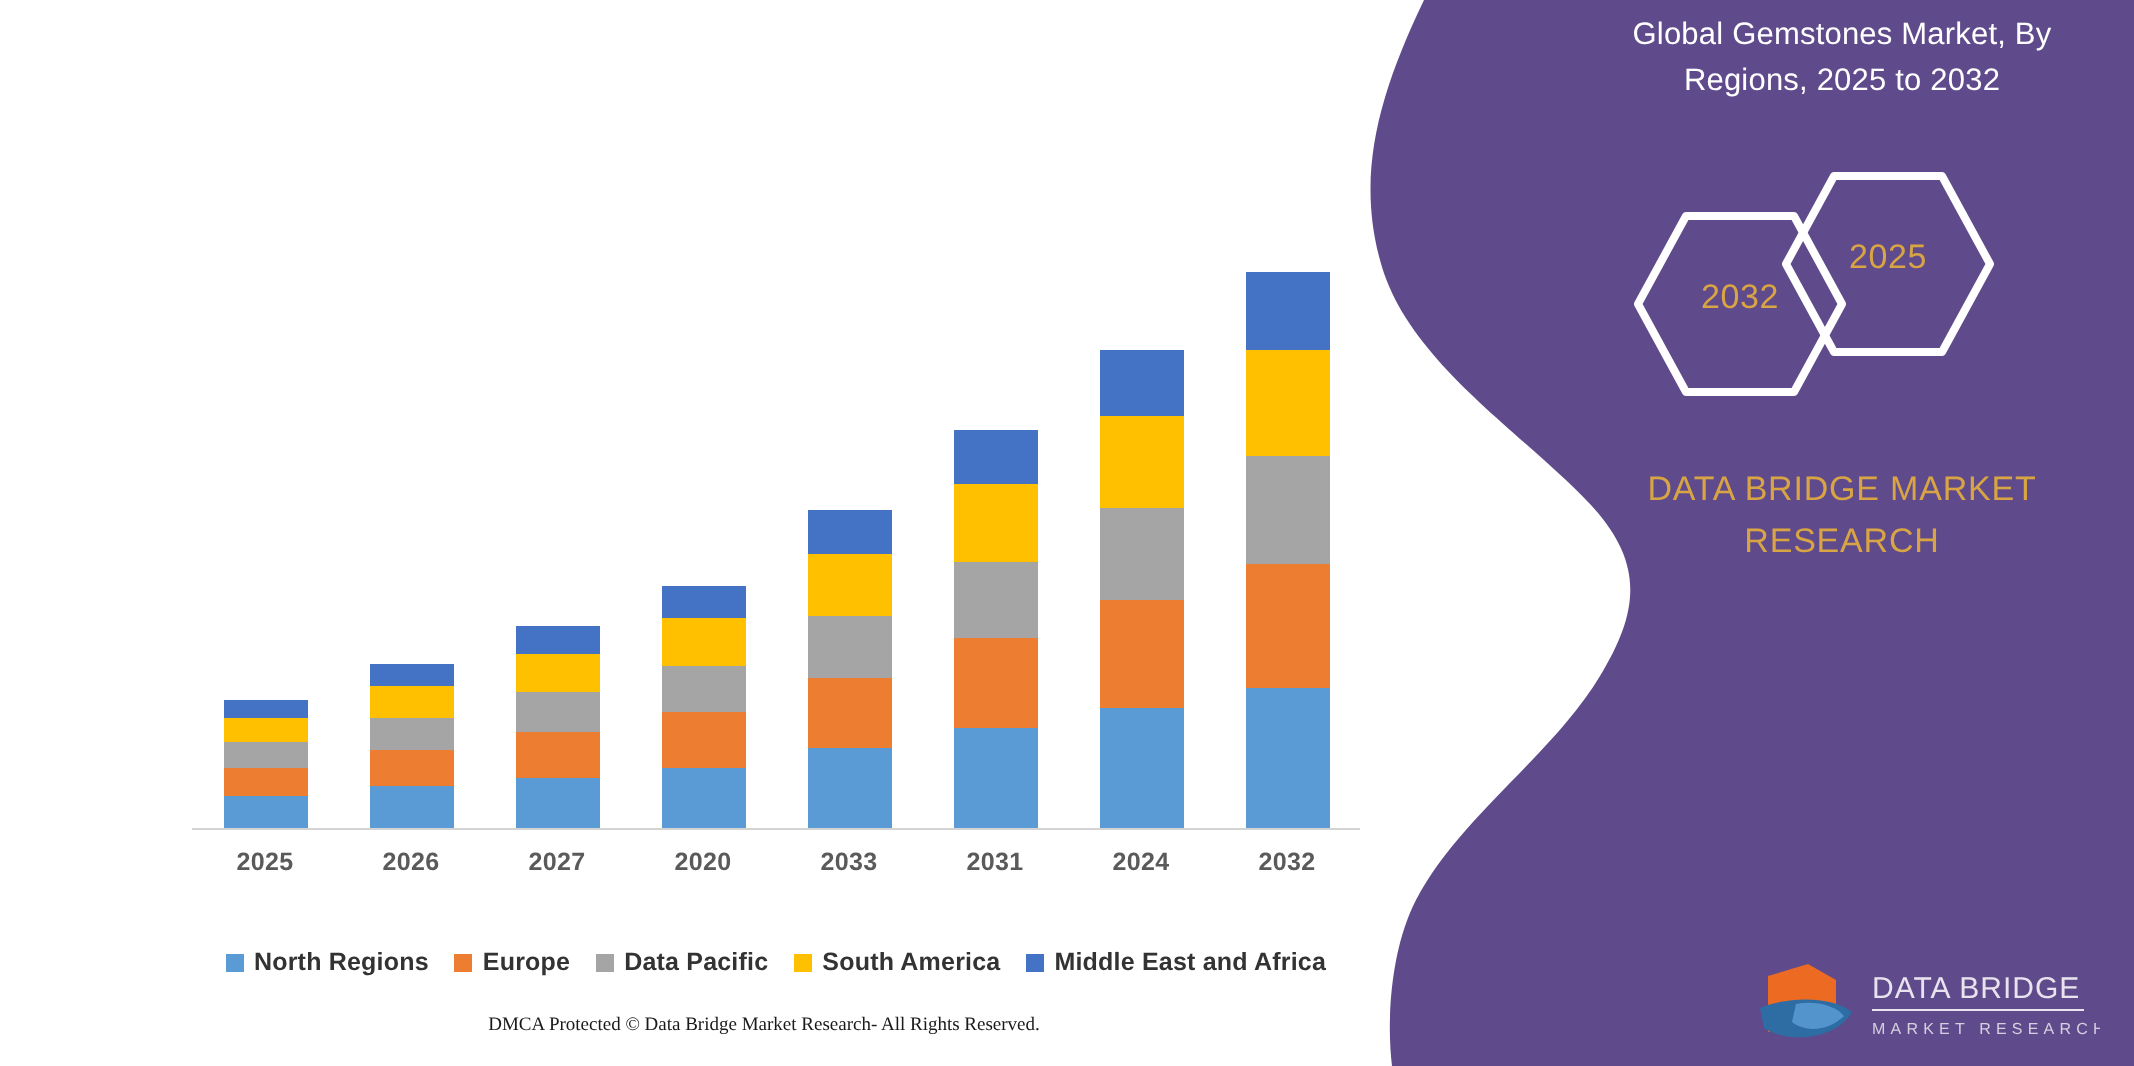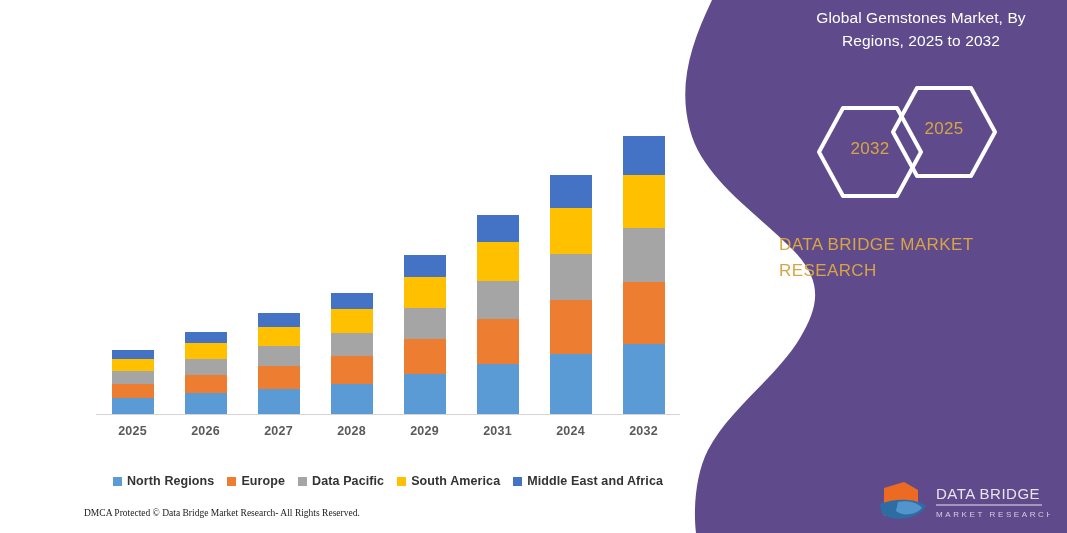--- a/index.html
+++ b/index.html
@@ -44,20 +44,21 @@
     width:100%;
     text-align:center;
   }
   .hex-2032{left:4px;top:20px;width:110px;height:96px;}
   .hex-2032 .hex-label{top:35px;}
   .hex-2025{left:78px;top:0px;width:110px;height:96px;}
   .hex-2025 .hex-label{top:35px;}
 
   .brand-name{
     position:absolute;left:4px;top:232px;width:284px;
+    text-align:center;
     color:#D9A443;
     font-size:17px;
     line-height:26px;
     letter-spacing:.4px;
   }
 
   
   .dbmr-logo{
     position:absolute;left:878px;top:480px;width:172px;height:46px;
   }
@@ -109,21 +110,21 @@
     position:absolute;left:96px;top:471px;width:584px;height:20px;
     display:flex;align-items:center;justify-content:center;
     gap:13px;
   }
   .legend-item{display:flex;align-items:center;gap:5px;}
   .legend-swatch{width:9px;height:9px;display:inline-block;}
   .legend-text{font-size:12.5px;font-weight:bold;color:#333333;letter-spacing:.1px;}
 
   .footer{
     position:absolute;left:84px;top:508px;width:596px;height:16px;
-    display:flex;justify-content:space-between;
+    display:flex;justify-content:center;
     font-family:"Liberation Serif", serif;
     font-size:9.5px;color:#1a1a1a;
   }
 </style>
 </head>
 <body>
 
 <div id="stage">
 
   <div class="purple-panel">
@@ -253,22 +254,22 @@
           </div>
         </div>
       </div>
     <div class="axis-line"></div>
   </div>
 
   <div class="x-labels" id="x-labels">
       <div class="x-label">2025</div>
       <div class="x-label">2026</div>
       <div class="x-label">2027</div>
-      <div class="x-label">2028</div>
-      <div class="x-label">2029</div>
+      <div class="x-label">2020</div>
+      <div class="x-label">2033</div>
       <div class="x-label">2031</div>
       <div class="x-label">2024</div>
       <div class="x-label">2032</div>
     </div>
 
   <div class="legend" id="legend">
       <div class="legend-item">
         <span class="legend-swatch" style="background: rgb(91, 155, 213);"></span>
         <span class="legend-text">North Regions</span>
       </div>

